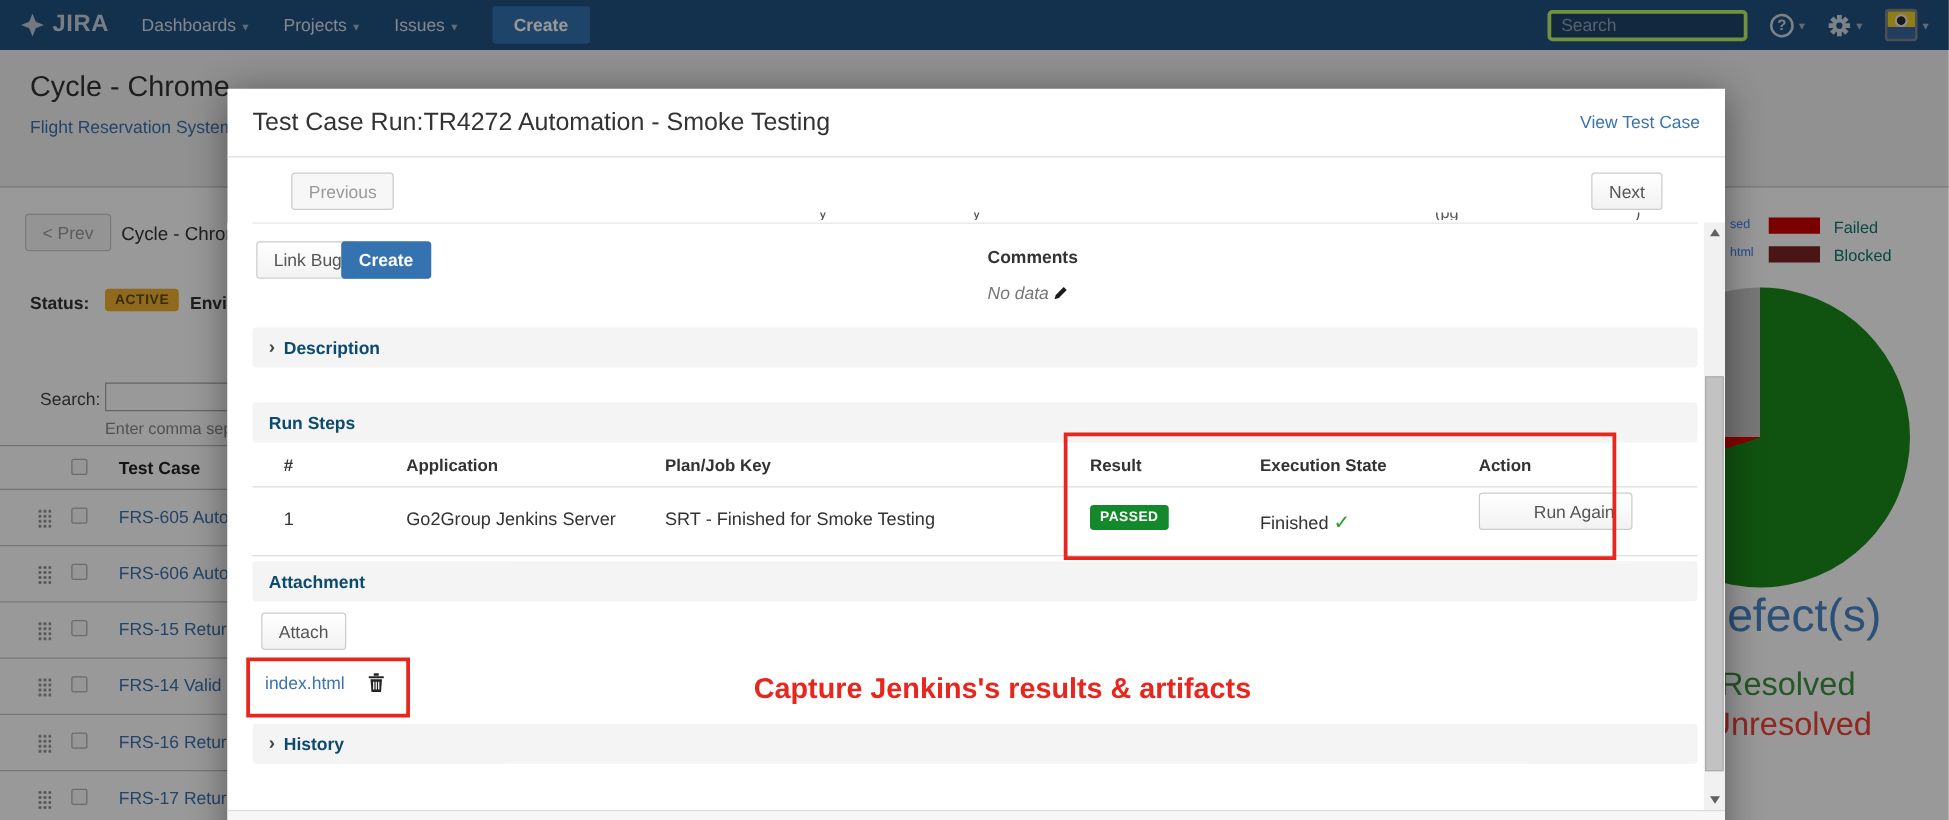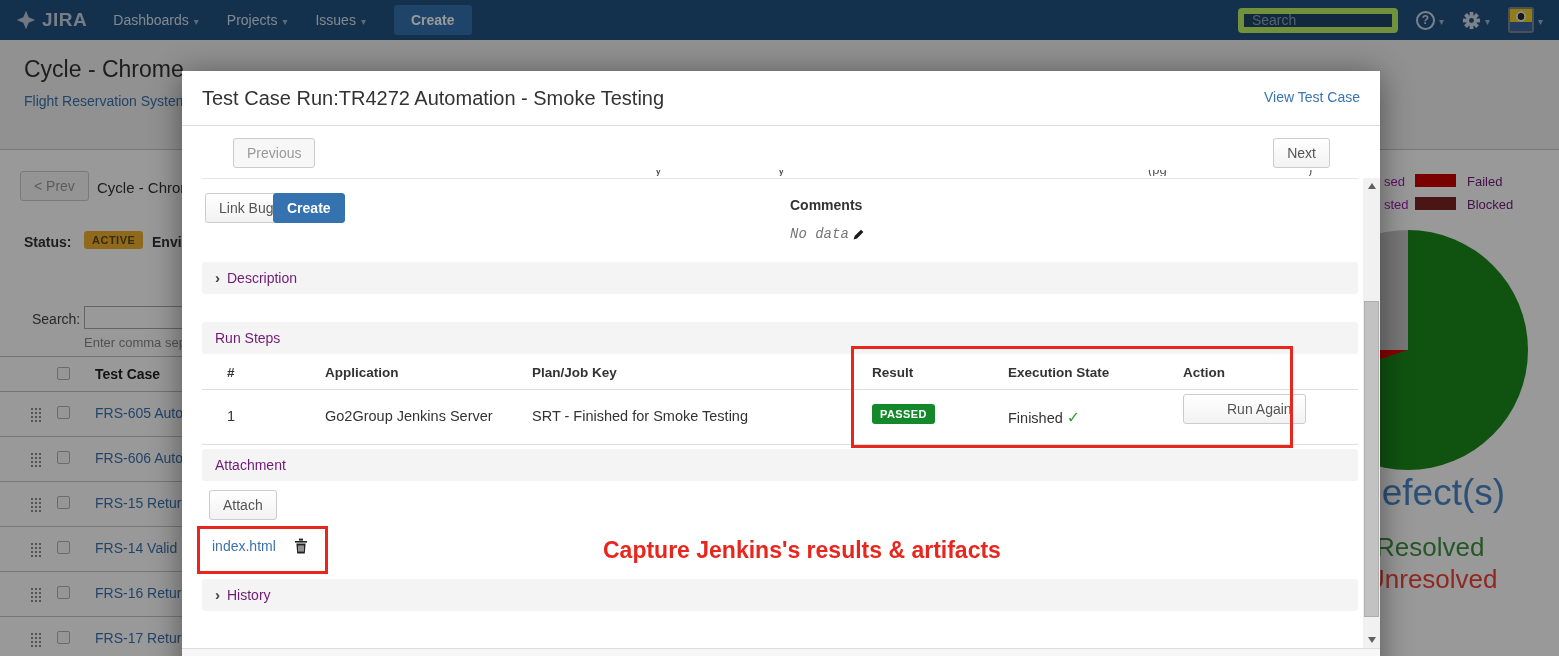--- a/index.html
+++ b/index.html
@@ -11,21 +11,21 @@
 
   .navbar { position:absolute; left:0; top:0; width:1559px; height:40px;
     background:#205081; display:flex; align-items:center; padding:0 16px; }
   .nav-logo { display:flex; align-items:center; gap:6px; margin-right:26px; cursor:pointer; }
   .nav-logo-text { color:#c7d3e0; font-size:19px; font-weight:bold; letter-spacing:.5px; }
   .nav-item { color:#d8e1ec; font-size:14px; margin-right:28px; cursor:pointer; display:flex; align-items:center; gap:5px; }
   .caret::after { content:"▾"; font-family:"DejaVu Sans",sans-serif; font-size:10px; color:#9fb3c8; }
   .nav-create { background:#3572b0; color:#fff; font-weight:bold; font-size:14px;
     border:none; border-radius:3px; padding:7px 17px; cursor:pointer; }
   .nav-right { margin-left:auto; display:flex; align-items:center; gap:18px; }
-  .nav-search { width:160px; height:25px; background:#1d4468; border:6px solid #bef264;
+  .nav-search { width:160px; height:25px; background:#1d4468; border:3px solid #bef264;
     border-radius:4px; display:flex; align-items:center; padding:0 8px; }
   .nav-search input { flex:1; background:transparent; border:none; outline:none;
     color:#c6d2e0; font-size:14px; font-family:inherit; }
   .nav-search input::placeholder { color:#8ea3ba; }
   .help-icon { width:19px; height:19px; border:2px solid #cfd9e4; border-radius:50%;
     color:#cfd9e4; font-size:12px; font-weight:bold; display:flex; align-items:center; justify-content:center; }
   .help-icon::after { content:"?"; }
   .icon-group { display:flex; align-items:center; gap:4px; cursor:pointer; }
   .avatar { width:26px; height:26px; border-radius:3px;
     background:
@@ -63,23 +63,23 @@
   .checkbox { position:absolute; width:13px; height:13px; background:#fbfbfb;
     border:1px solid #b2b2b2; border-radius:2px; cursor:pointer; }
   .drag-handle { position:absolute; left:30px; top:15px; width:11px; height:16px;
     background-image:radial-gradient(#8a8a8a 1px, transparent 1.3px);
     background-size:4px 4px; cursor:grab; }
   .bg-row-link { position:absolute; left:95px; top:13px; font-size:14px; color:#3b73af;
     white-space:nowrap; cursor:pointer; }
   .bg-thead-label { position:absolute; left:95px; top:9px; font-size:14px; font-weight:bold; color:#222; }
 
   
-  .legend-frag { position:absolute; font-size:13px; color:#a21caf; }
+  .legend-frag { position:absolute; font-size:10px; color:#3b82f6; }
   .legend-swatch { position:absolute; width:41px; height:13px; }
-  .legend-label { position:absolute; font-size:13px; color:#701a75; }
+  .legend-label { position:absolute; font-size:13px; color:#0f766e; }
   .defect-pie { position:absolute; left:1288px; top:230px; width:240px; height:240px; border-radius:50%; }
   .defects-text { position:absolute; left:1355px; top:472px; font-size:37px; color:#4a86c8; white-space:nowrap; }
   .resolved-text { position:absolute; left:1376px; top:532px; font-size:26px; color:#3f9142; white-space:nowrap; }
   .unresolved-text { position:absolute; left:1366px; top:564px; font-size:26px; color:#ef4437; white-space:nowrap; }
 
   
   #overlay { position:absolute; inset:0; background:rgba(0,0,0,.40); z-index:10; }
 
   
   #modal { position:absolute; left:182px; top:40px; width:1198px; height:616px;
@@ -92,26 +92,26 @@
   .m-next { position:absolute; right:50px; top:12px; }
   .frag-clip { position:absolute; top:44px; height:6px; overflow:hidden; color:#555; font-size:13px; }
   .frag-clip span { display:inline-block; transform:translateY(-8px); }
 
   .m-scroll { position:absolute; left:0; top:107px; right:0; bottom:39px; background:#fff; }
   .m-scroll::before { content:""; position:absolute; left:20px; right:22px; top:0; border-top:1px solid #e6e6e6; }
 
   .mb-linkbug { position:absolute; left:23px; top:15px; }
   .mb-create { position:absolute; left:91px; top:15px; }
   .m-comments-label { position:absolute; left:608px; top:19px; font-size:14px; font-weight:bold; color:#333; }
-  .m-nodata { position:absolute; left:608px; top:48px; font-size:14px; font-style:italic; color:#777; display:flex; align-items:center; gap:3px;font-family:Liberation Mono, monospace; }
+  .m-nodata { position:absolute; left:608px; top:48px; font-size:14px; font-style:italic; color:#777; display:flex; align-items:center; gap:3px; }
 
   .section-bar { position:absolute; left:20px; right:22px; height:32px; background:#f4f4f4;
     border-radius:3px; display:flex; align-items:center; padding:0 13px; gap:7px; }
   .section-chevron::before { content:"›"; font-size:15px; color:#444; font-weight:bold; }
-  .section-title { font-size:14px; font-weight:normal; color:#701a75; }
+  .section-title { font-size:14px; font-weight:bold; color:#0c4a6e; }
   .bar-description { top:84px; cursor:pointer; }
   .bar-runsteps { top:144px; }
   .bar-attachment { top:271px; }
   .bar-history { top:401px; cursor:pointer; }
 
   .rs-head { position:absolute; left:20px; right:22px; top:179px; height:33px;
     border-bottom:1px solid #ddd; }
   .rs-col { position:absolute; top:8px; font-size:13.5px; font-weight:bold; color:#333; white-space:nowrap; }
   .rs-row { position:absolute; left:20px; right:22px; top:212px; height:55px; border-bottom:1px solid #ddd; }
   .rs-cell { position:absolute; font-size:14.5px; color:#333; white-space:nowrap; }
@@ -254,21 +254,21 @@
   <div class="bg-row" style="top:617px;">
     <div class="drag-handle"></div>
     <div class="checkbox" style="left:57px; top:14px;"></div>
     <div class="bg-row-link">FRS-17 Retur</div>
   </div>
 
   <span class="legend-frag" style="left:1384px; top:174px;">sed</span>
   <div class="legend-swatch" style="left: 1415px; top: 174px; background: rgb(204, 0, 0);"></div>
   <span class="legend-label" style="left:1467px; top:174px;">Failed</span>
 
-  <span class="legend-frag" style="left:1384px; top:197px;">sted</span>
+  <span class="legend-frag" style="left:1384px; top:197px;">html</span>
   <div class="legend-swatch" style="left: 1415px; top: 197px; background: rgb(124, 35, 35);"></div>
   <span class="legend-label" style="left:1467px; top:197px;">Blocked</span>
 
   <div class="defect-pie" style="background: conic-gradient(rgb(27, 138, 27) 0deg, rgb(27, 138, 27) 252deg, rgb(230, 0, 0) 252deg, rgb(230, 0, 0) 270deg, rgb(201, 201, 201) 270deg, rgb(201, 201, 201) 360deg);"></div>
   <div class="defects-text">Defect(s)</div>
   <div class="resolved-text">Resolved</div>
   <div class="unresolved-text">Unresolved</div>
 </div>
 
 <div id="overlay"></div>

